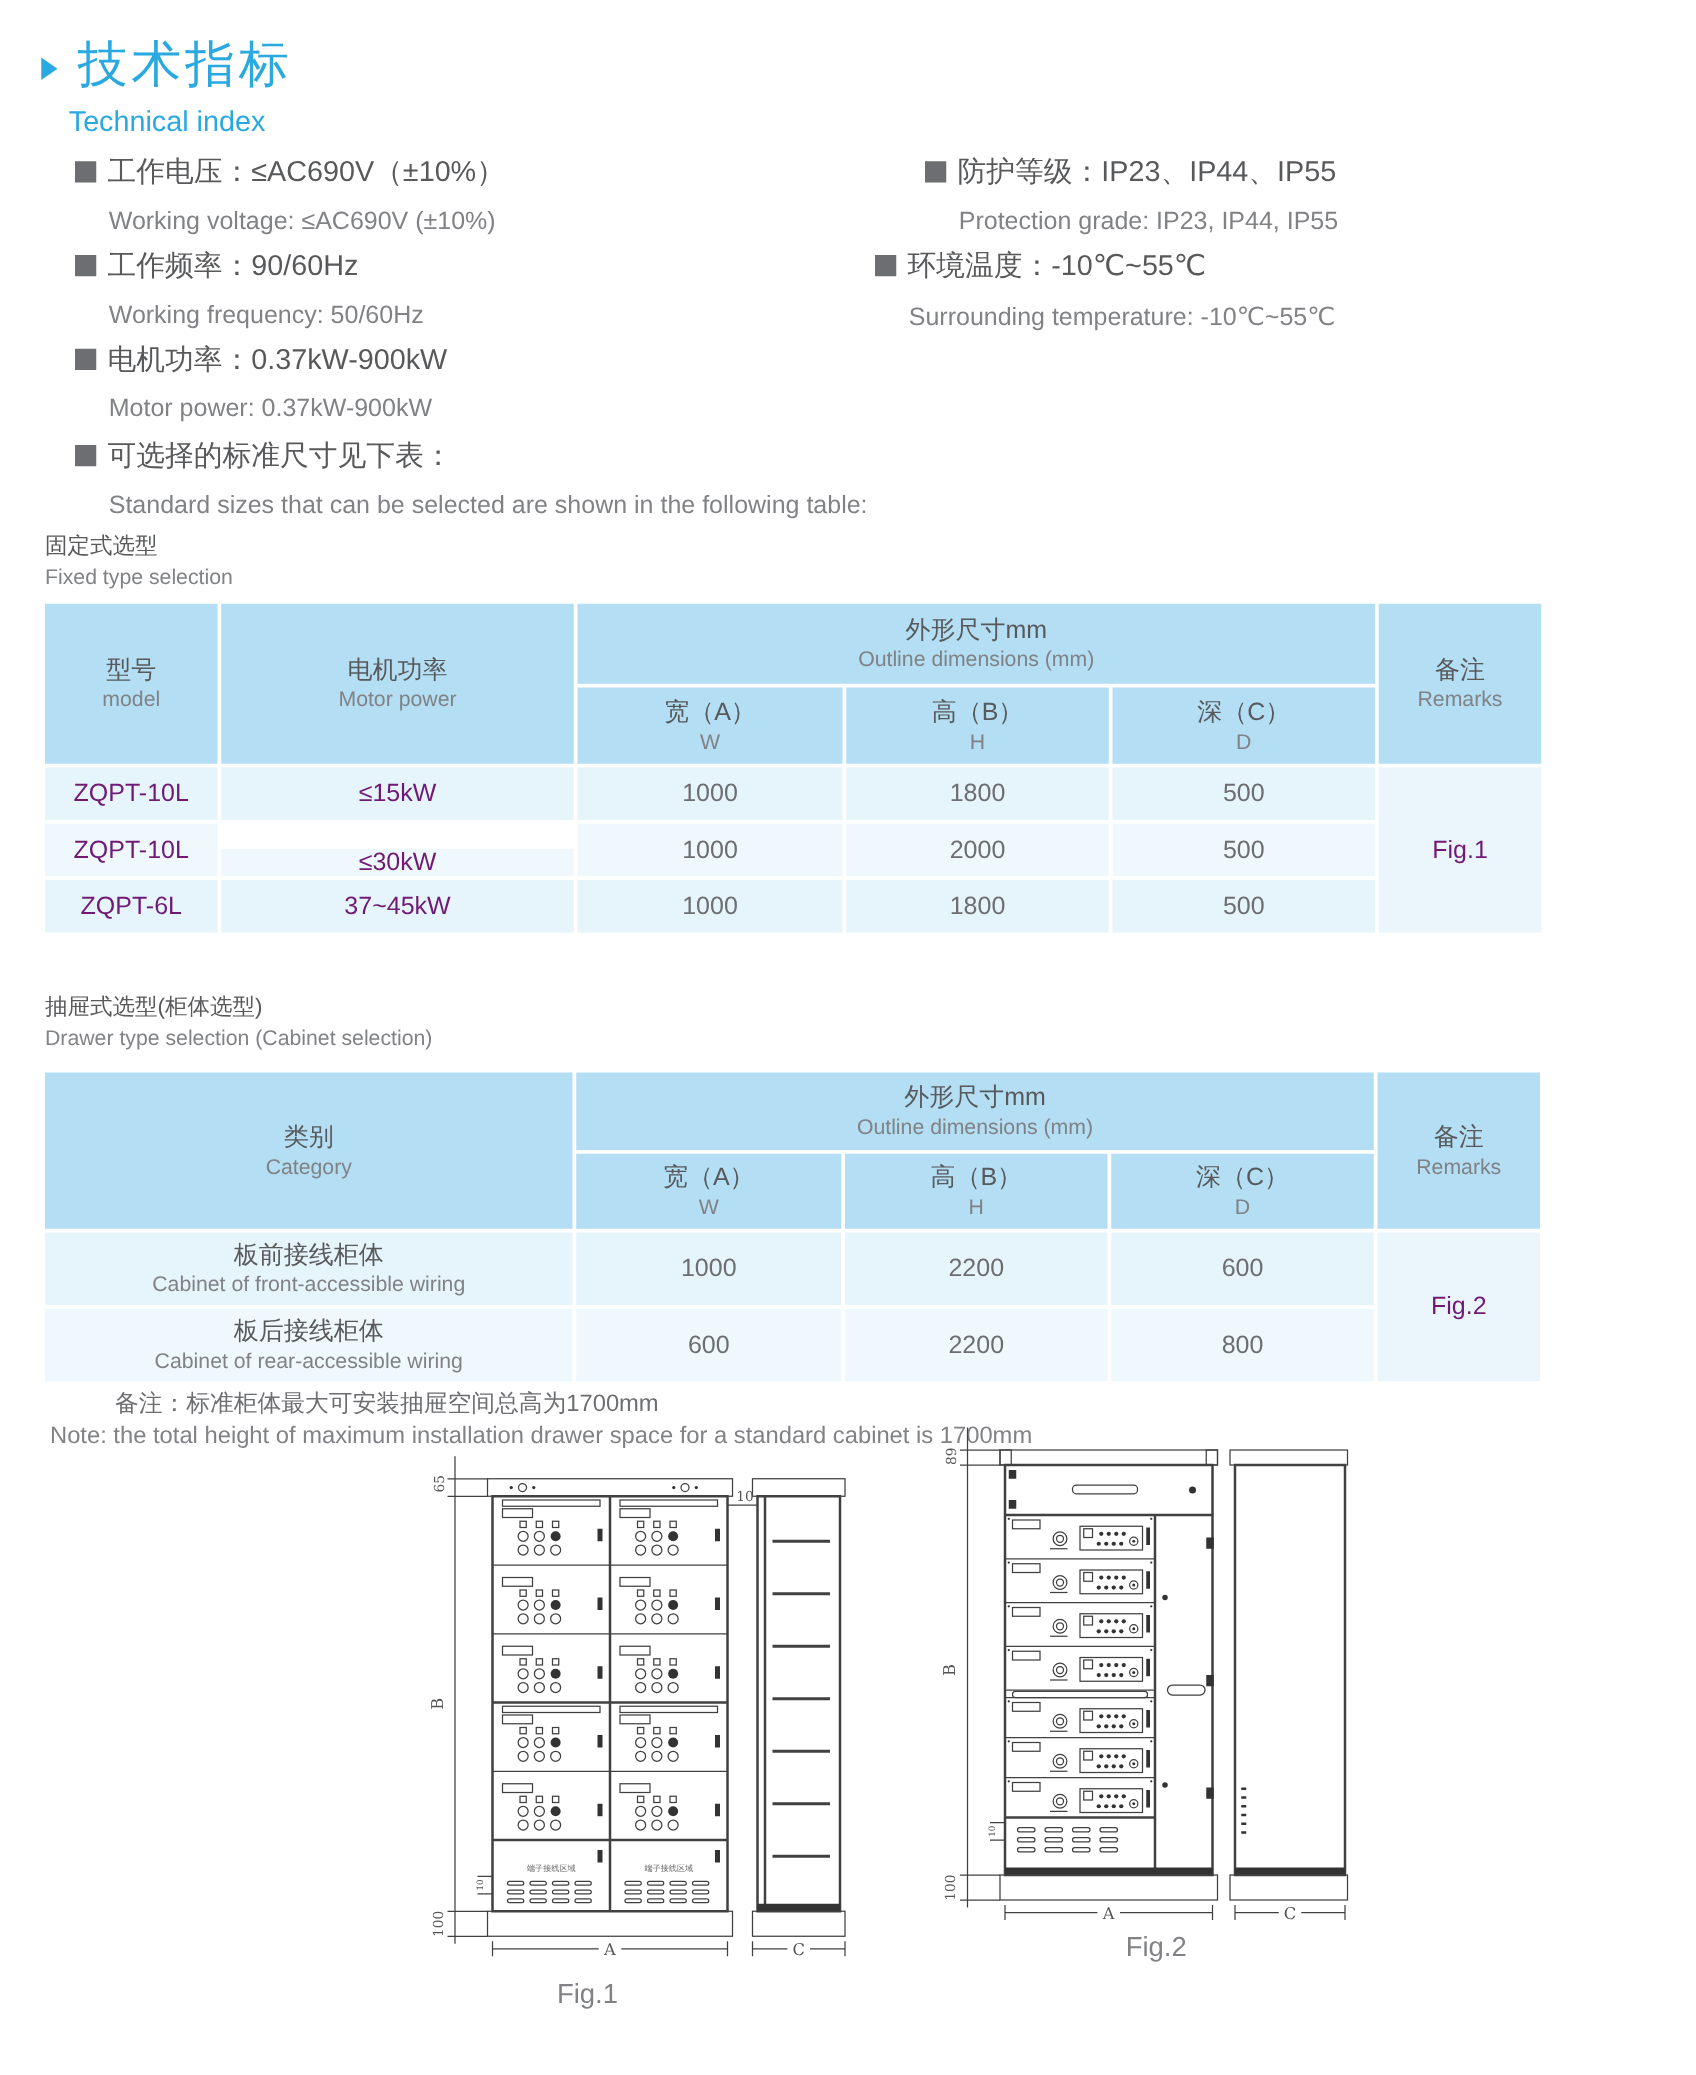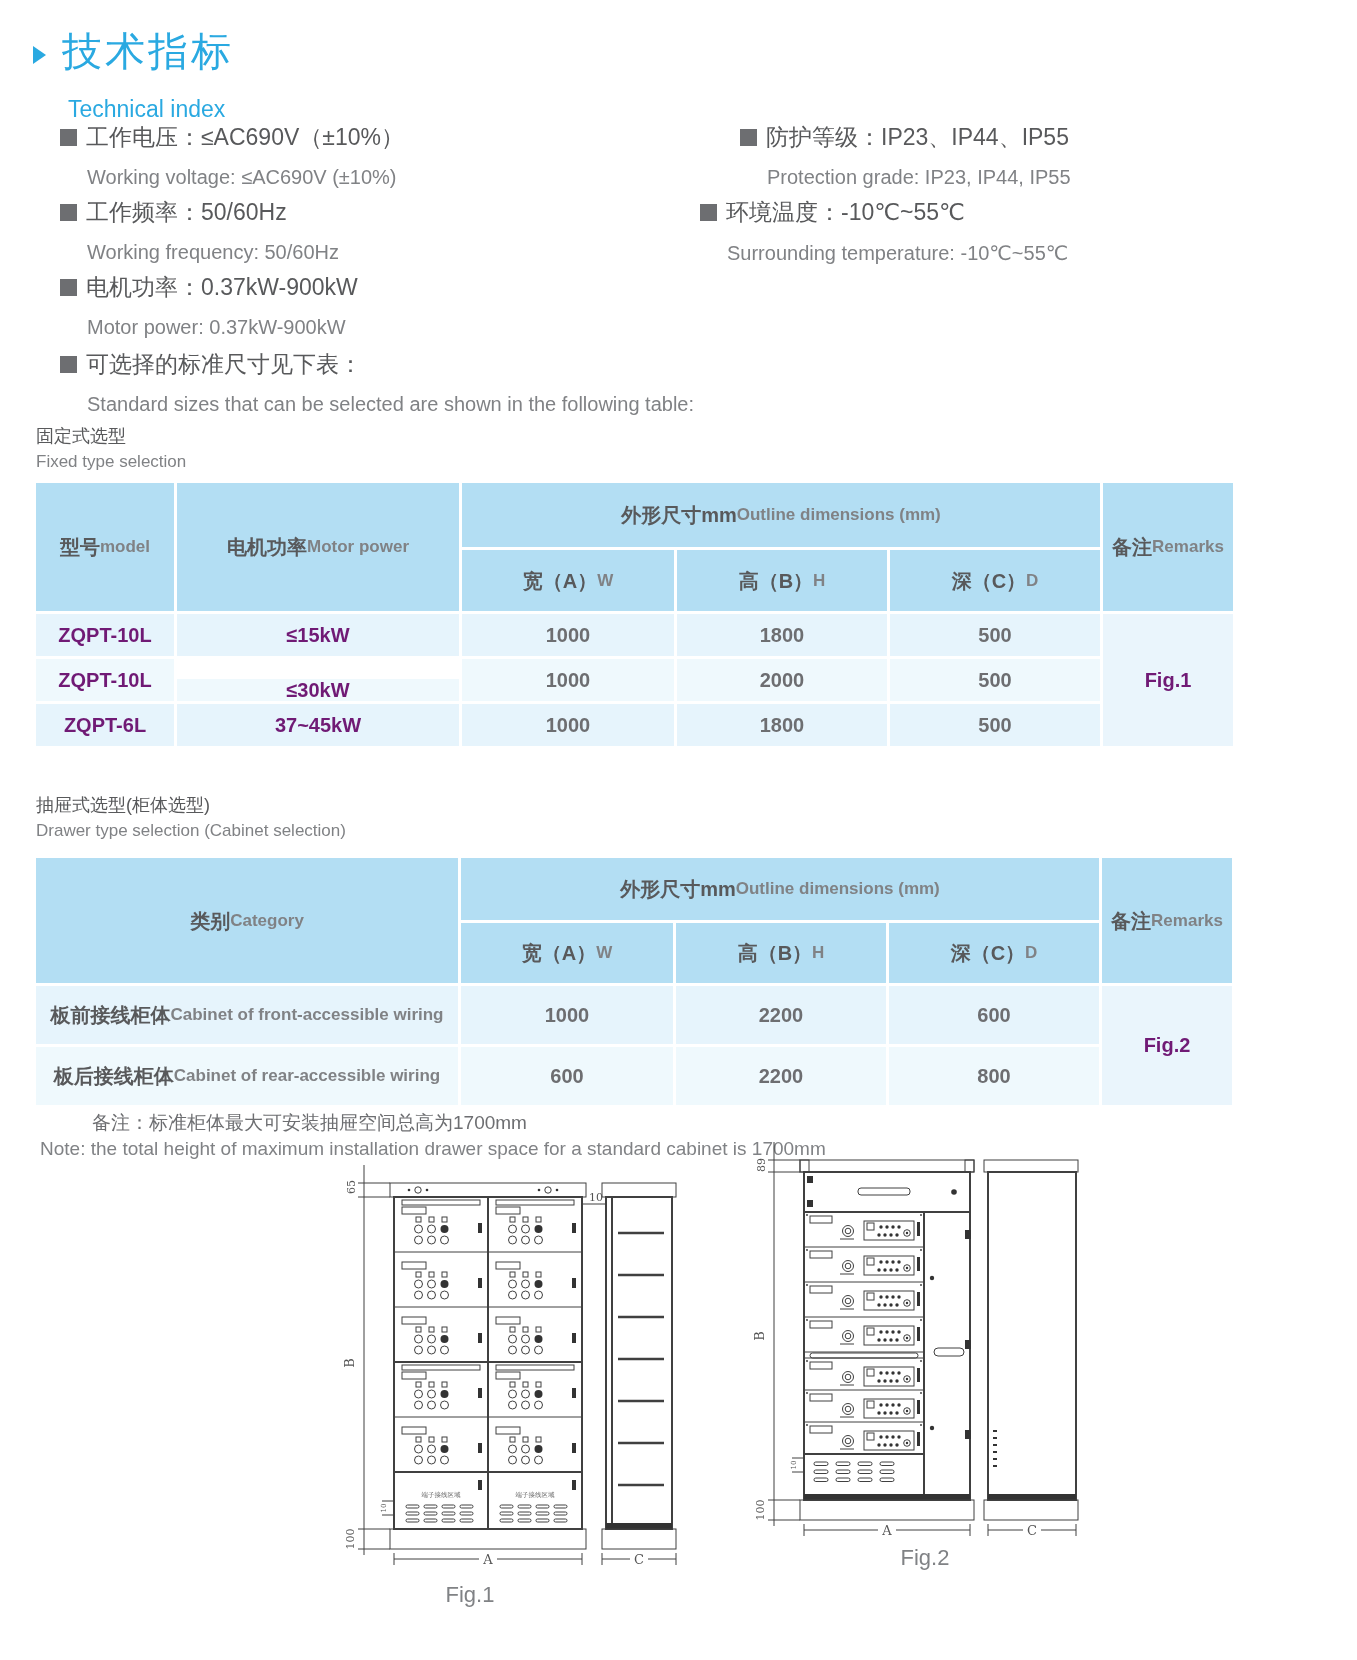--- a/index.html
+++ b/index.html
@@ -3,21 +3,21 @@
 <meta charset="utf-8">
 <style>
   html,body{margin:0;padding:0;background:#fff;}
   #page{position:relative;width:1357px;height:1660px;background:#ffffff;overflow:hidden;
         font-family:"Liberation Sans","DejaVu Sans",sans-serif;}
 
   
   .tri{position:absolute;left:33px;top:46px;width:0;height:0;
        border-left:13px solid #2aa9e1;border-top:9px solid transparent;border-bottom:9px solid transparent;}
   .title-cn{position:absolute;left:62px;top:24px;font-size:40px;letter-spacing:3px;color:#2aa9e1;}
-  .title-en{position:absolute;left:68px;top:84px;font-size:23px;color:#2aa9e1;margin-top:12px;}
+  .title-en{position:absolute;left:55px;top:84px;font-size:23px;color:#2aa9e1;}
 
   
   .spec{position:absolute;}
   .spec .cn{font-size:23px;color:#58595b;display:flex;align-items:center;white-space:nowrap;}
   .spec .cn .sq{width:17px;height:17px;background:#6d6e71;margin-right:9px;flex:0 0 auto;}
   .spec .en{font-size:20px;color:#808285;margin-top:13px;padding-left:27px;white-space:nowrap;}
   #spec0{left:60px;top:122px;}
   #spec1{left:60px;top:197px;}
   #spec2{left:60px;top:272px;}
   #spec3{left:740px;top:122px;}
@@ -29,21 +29,21 @@
   .cap-en{position:absolute;font-size:17px;color:#808285;}
   .note-cn{position:absolute;left:56px;top:1110px;font-size:19px;color:#6d6e71;margin-left:36px;}
   .note-en{position:absolute;left:40px;top:1138px;font-size:19px;color:#808285;}
 
   
   .tbl{position:absolute;display:grid;gap:3px;}
   #tbl1{left:36px;top:483px;grid-template-columns:138px 282px 212px 210px 210px 130px;
         grid-template-rows:64px 61px 42px 42px 42px;}
   #tbl2{left:36px;top:858px;grid-template-columns:422px 212px 210px 210px 130px;
         grid-template-rows:62px 60px 58px 58px;}
-  .tc{display:flex;align-items:center;justify-content:center;text-align:center;font-weight:bold;}
+  .tc{display:flex;flex-direction:column;align-items:center;justify-content:center;text-align:center;}
   .hc{background:#b3def3;}
   .r1{background:#e6f4fc;}
   .r2{background:#eff9fd;}
   .rm{background:#eaf5fc;}
   .tc .cn{font-size:20px;color:#58595b;line-height:26px;}
   .tc .en{font-size:17px;color:#808285;line-height:22px;}
   .tc .num{font-size:20px;color:#6d6e71;}
   .tc .mod{font-size:20px;color:#701a75;}
 
   
@@ -73,21 +73,21 @@
   <div class="spec" id="spec0">
     <div class="cn">
         <span class="sq"></span>
         <span>工作电压：≤AC690V（±10%）</span>
       </div>
     <div class="en">Working voltage: ≤AC690V (±10%)</div>
   </div>
   <div class="spec" id="spec1">
     <div class="cn">
         <span class="sq"></span>
-        <span>工作频率：50/60Hz</span>
+        <span>工作频率：90/60Hz</span>
       </div>
     <div class="en">Working frequency: 50/60Hz</div>
   </div>
   <div class="spec" id="spec2">
     <div class="cn">
         <span class="sq"></span>
         <span>电机功率：0.37kW-900kW</span>
       </div>
     <div class="en">Motor power: 0.37kW-900kW</div>
   </div>

